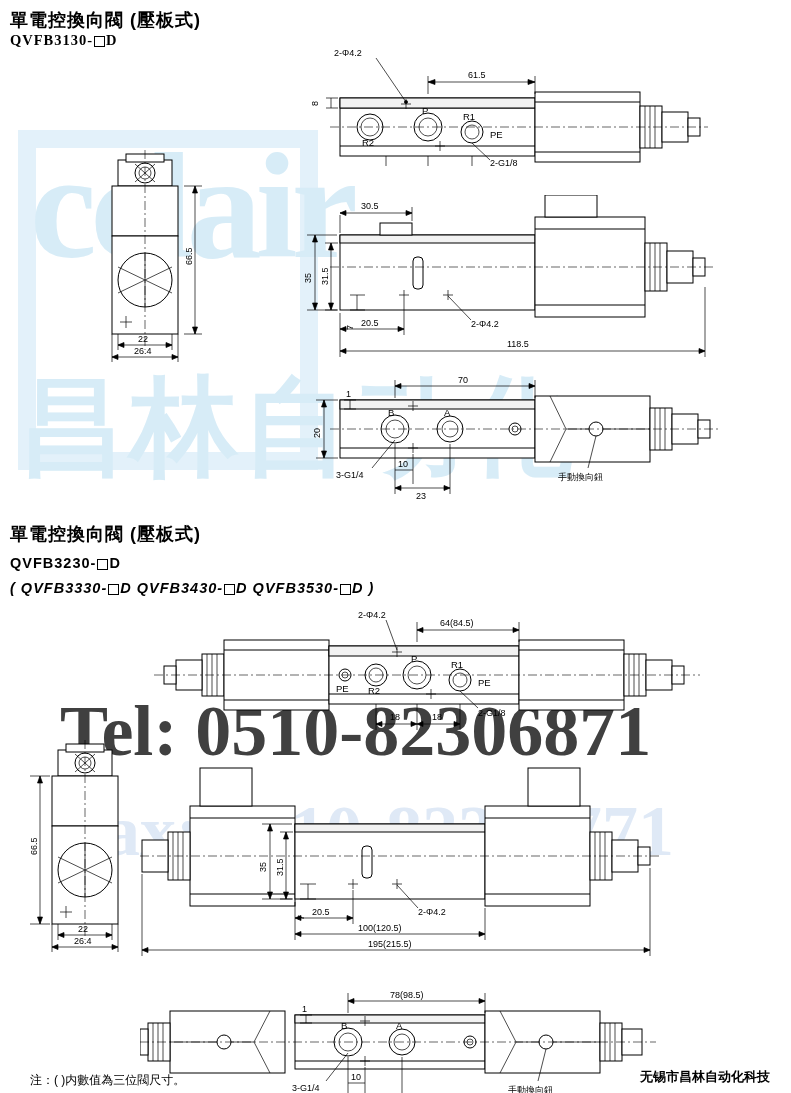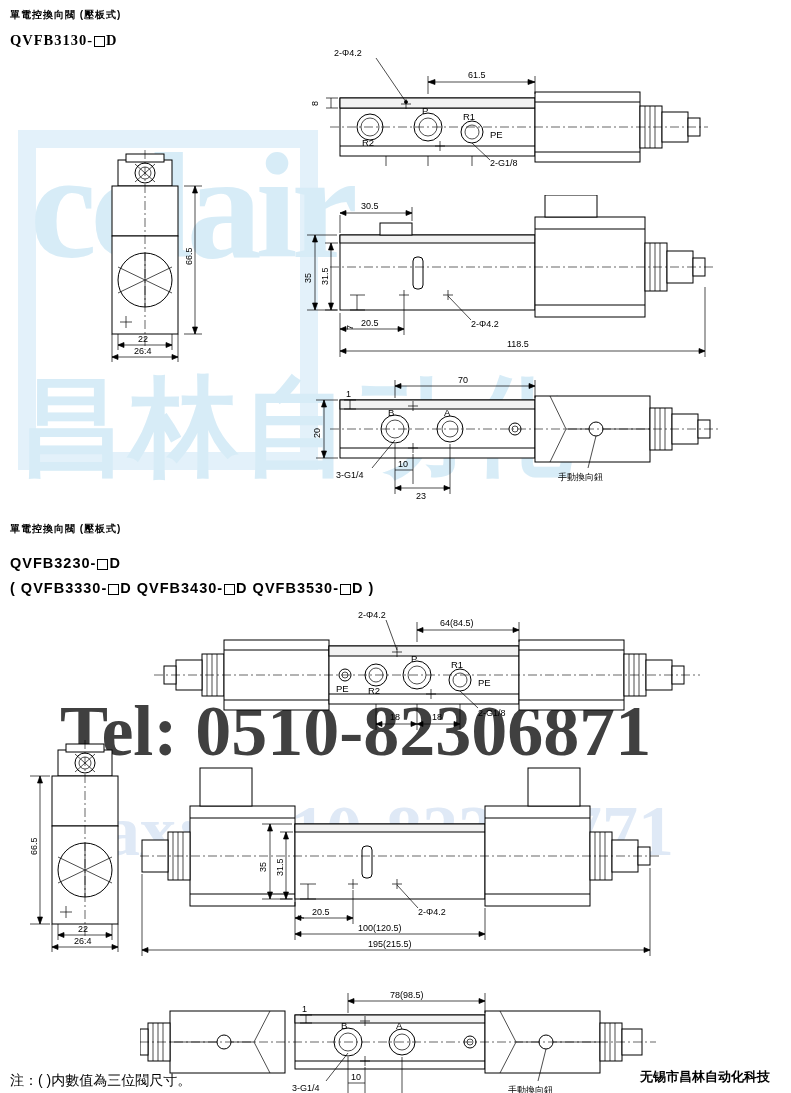--- a/index.html
+++ b/index.html
@@ -15,23 +15,23 @@
 
   
   .wm { position:absolute; color:#d7ecf7; font-weight:bold; user-select:none; white-space:nowrap; }
   .wm-logo { left:30px; top:120px; font-size:150px; letter-spacing:-6px; font-family:"Liberation Serif", serif; }
   .wm-cn   { left:18px; top:355px; font-size:108px; letter-spacing:4px; font-family:"Liberation Serif", serif; }
   .wm-tel  { left:60px; top:690px; font-size:72px; font-family:"Liberation Serif", serif; color:#404040; }
   .wm-fax  { left:60px; top:790px; font-size:72px; font-family:"Liberation Serif", serif; color:#dfe9f6; }
   .wm-box  { position:absolute; left:18px; top:130px; width:300px; height:340px; border:18px solid #e3f1fa; box-sizing:border-box; }
 
   
-  .title { position:absolute; font-size:10px; font-weight:bold; letter-spacing:1px; }
+  .title { position:absolute; font-size:18px; font-weight:bold; letter-spacing:1px; }
   .subtitle { position:absolute; font-size:14.5px; font-weight:bold; letter-spacing:1px; }
-  .note { position:absolute; font-size:14px; }
+  .note { position:absolute; font-size:12px;margin-left:20px; }
   .company { position:absolute; font-size:13px; font-weight:bold; }
 
   .sq { display:inline-block; width:9px; height:9px; border:1px solid #000; vertical-align:middle; margin:0 1px; }
 
   
   .dw { position:absolute; }
   svg { display:block; }
   .ln   { stroke:#000; stroke-width:1; fill:none; }
   .lnt  { stroke:#000; stroke-width:0.7; fill:none; }
   .cdash{ stroke:#000; stroke-width:0.6; fill:none; stroke-dasharray:9 3 2 3; }
@@ -372,21 +372,21 @@
 
     <text class="lbl" x="88" y="44">B</text>
     <text class="lbl" x="144" y="44">A</text>
   </svg>
   </div>
 
   <div class="title" style="left:10px; top:522px;">單電控換向閥 (壓板式)</div>
   <div class="subtitle" style="left:10px; top:528px;margin-top:27px;">
     <span>QVFB3230-</span><span class="sq"></span><span>D</span>
   </div>
-  <div class="subtitle" style="left:10px; top:580px;">
+  <div class="subtitle" style="left:10px; top:580px;font-style:italic;">
     <span>( QVFB3330-</span><span class="sq"></span><span>D  QVFB3430-</span><span class="sq"></span><span>D  QVFB3530-</span><span class="sq"></span><span>D )</span>
   </div>
 
   <div class="dw" style="left:140px; top:608px;">
   <svg width="610" height="125" viewBox="0 0 610 125">
 
     <rect class="fillw" x="62" y="46" width="22" height="42"></rect>
     <g class="lnt">
       <line x1="67" y1="46" x2="67" y2="88"></line>
       <line x1="72" y1="46" x2="72" y2="88"></line>

